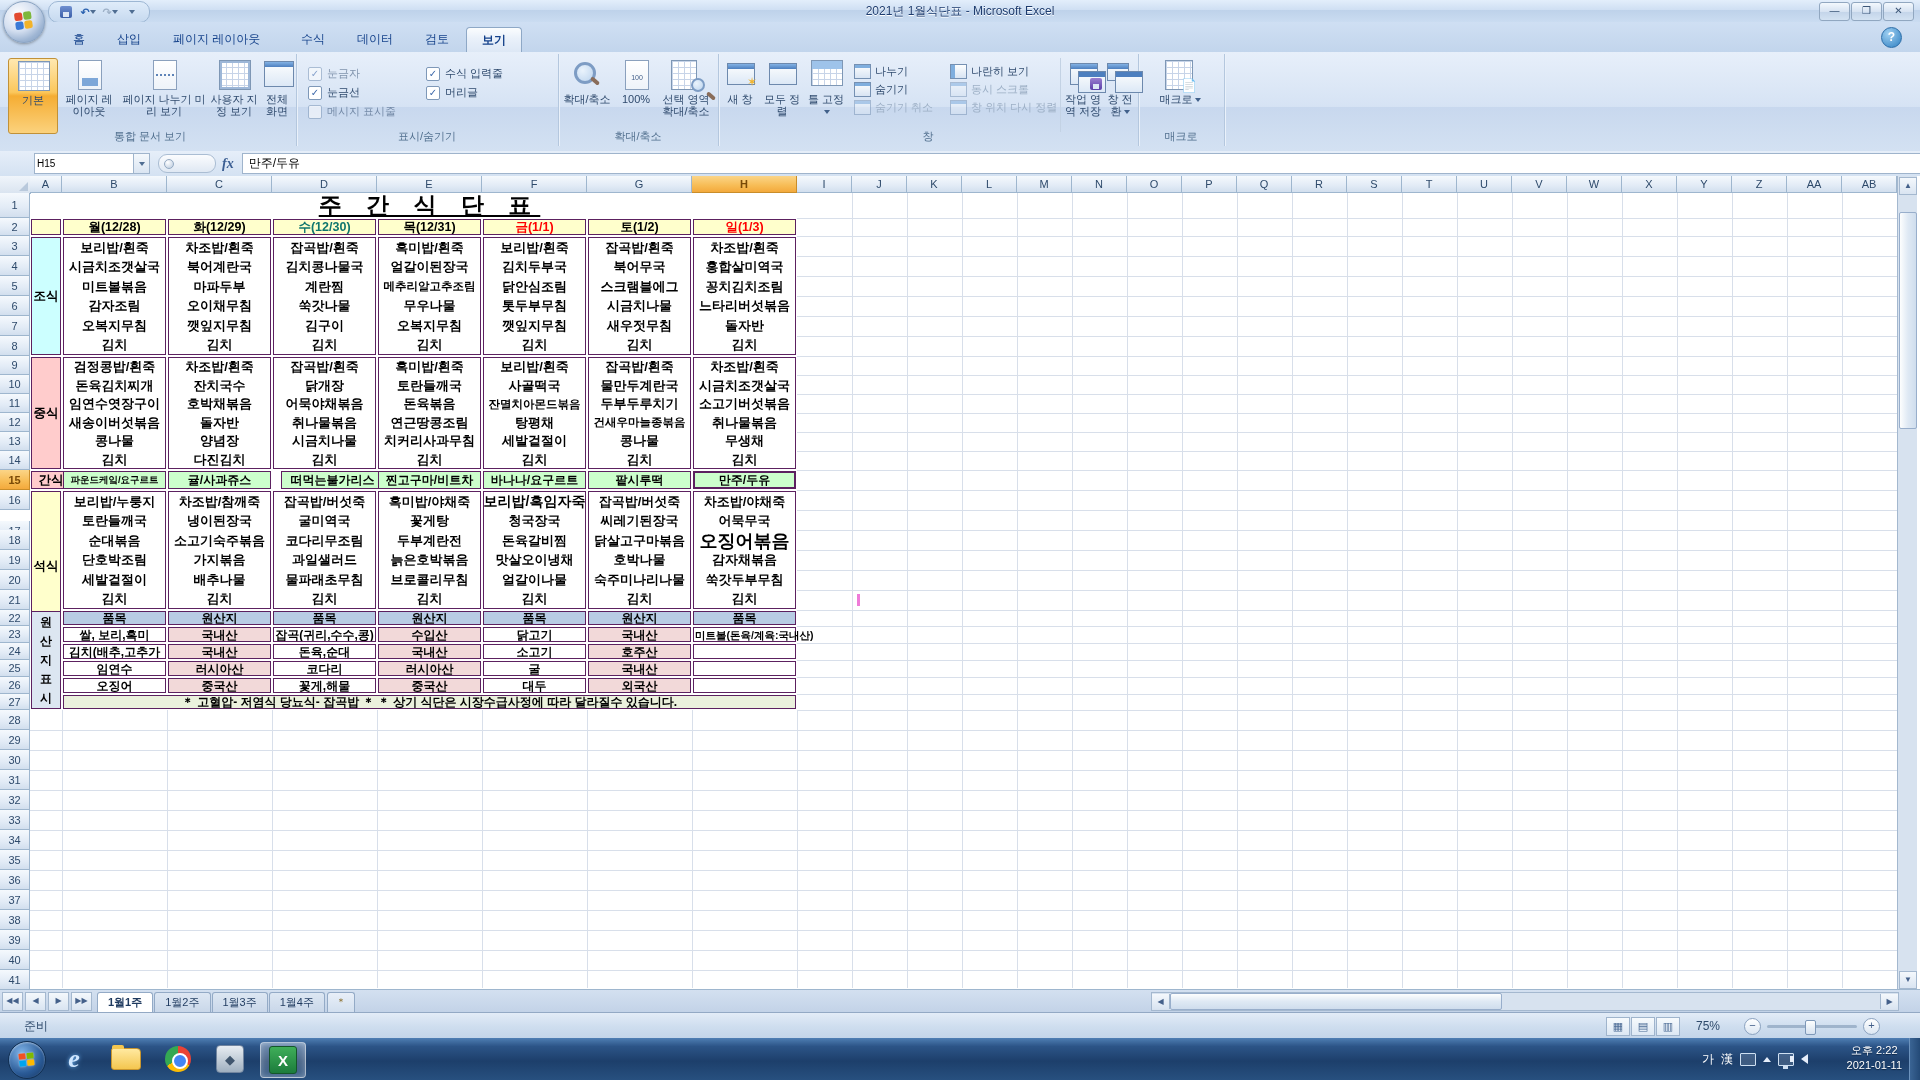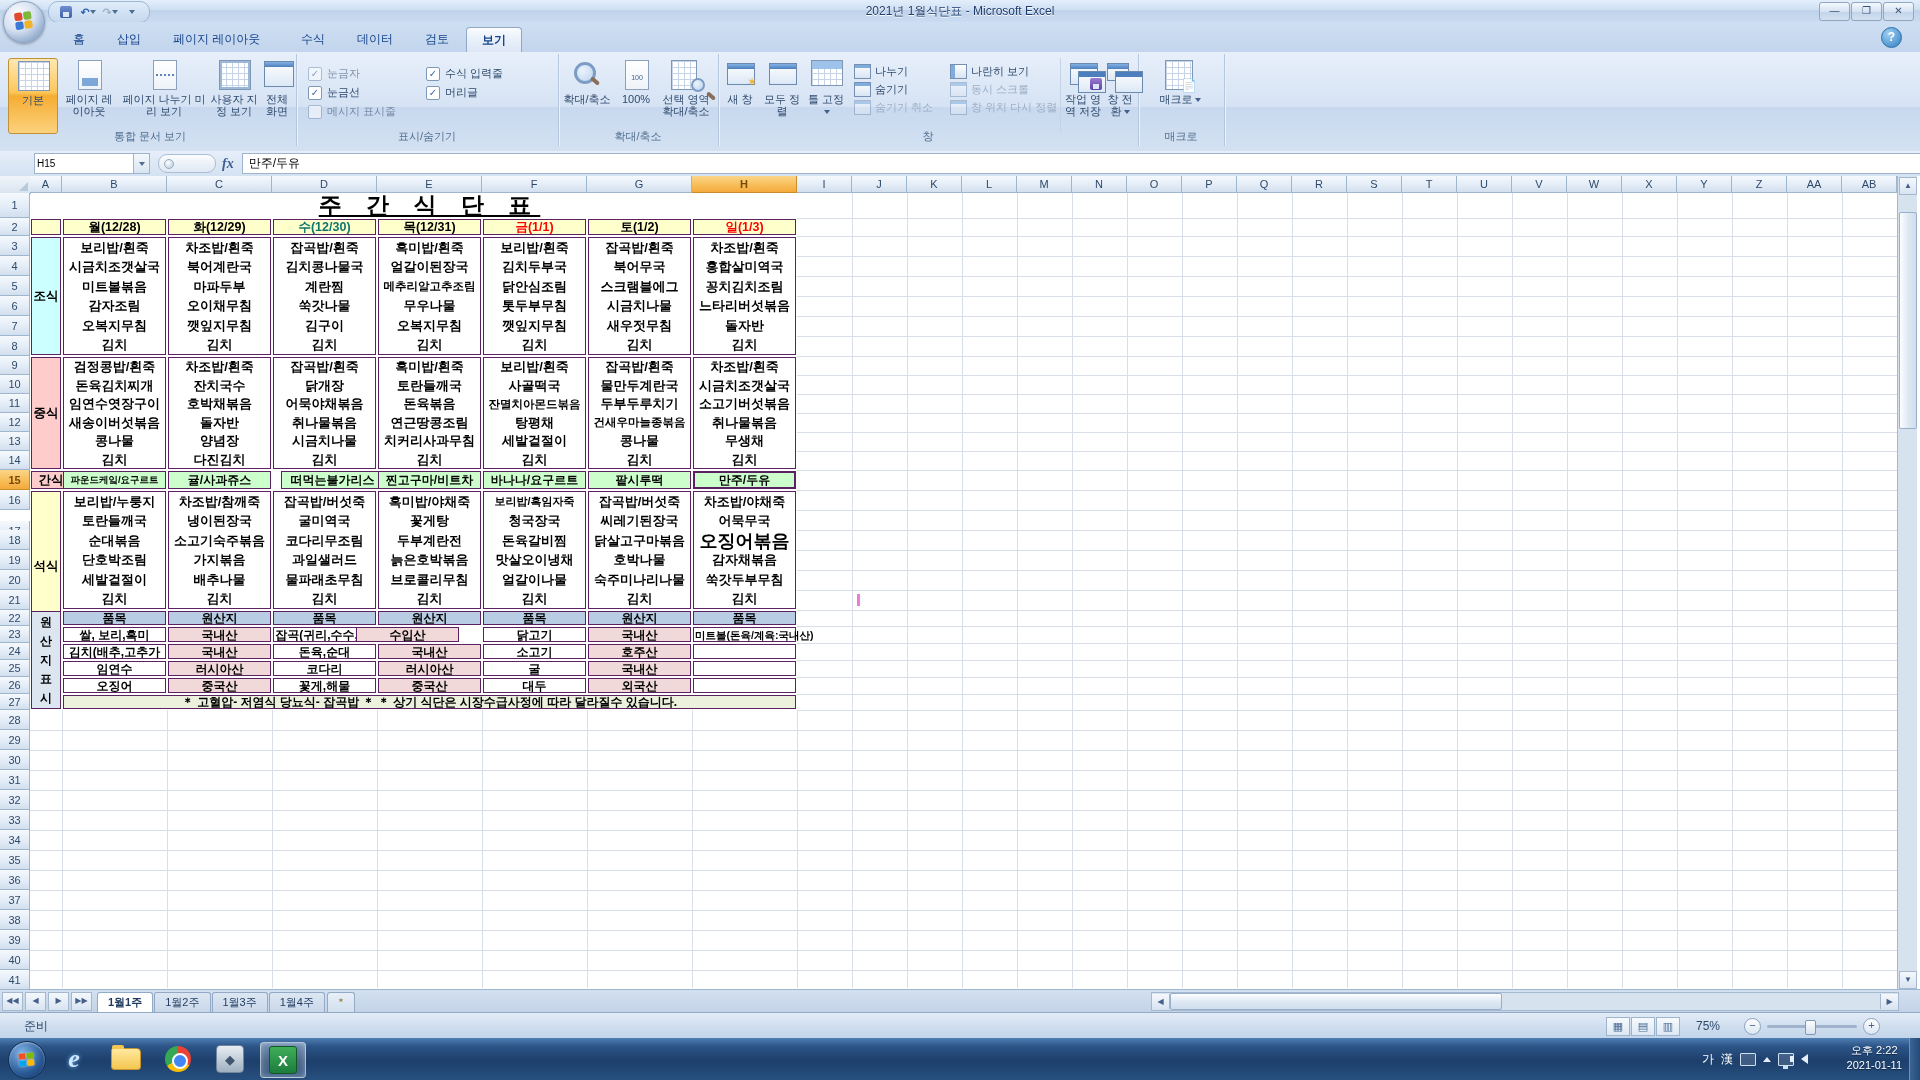--- a/index.html
+++ b/index.html
@@ -655,21 +655,21 @@
       <div class="tbox" style="left: 378px; top: 295px; width: 103px; height: 18px; background: rgb(204, 255, 204); border-color: rgb(92, 33, 96); font-size: 12px; display: flex; align-items: center; justify-content: center; line-height: 16px; white-space: nowrap;">찐고구마/비트차</div>
       <div class="tbox" style="left: 378px; top: 315px; width: 103px; height: 118px; background: rgb(255, 255, 255); border-color: rgb(92, 33, 96);">
         <div class="mline" style="height: 19.5px; font-size: 13px;">흑미밥/야채죽</div>
         <div class="mline" style="height: 19.5px; font-size: 13px;">꽃게탕</div>
         <div class="mline" style="height: 19.5px; font-size: 13px;">두부계란전</div>
         <div class="mline" style="height: 19.5px; font-size: 13px;">늙은호박볶음</div>
         <div class="mline" style="height: 19.5px; font-size: 13px;">브로콜리무침</div>
         <div class="mline" style="height: 19.5px; font-size: 13px;">김치</div>
       </div>
       <div class="tbox" style="left: 378px; top: 435px; width: 103px; height: 14px; background: rgb(184, 204, 228); border-color: rgb(92, 33, 96); font-size: 12px; line-height: 13px;">원산지</div>
-      <div class="tbox" style="left: 356px; top: 451px; width: 103px; height: 15px; background: rgb(242, 217, 217); border-color: rgb(92, 33, 96); font-size: 12px; line-height: 14px;">수입산</div>
+      <div class="tbox" style="left: 378px; top: 451px; width: 103px; height: 15px; background: rgb(242, 217, 217); border-color: rgb(92, 33, 96); font-size: 12px; line-height: 14px;">수입산</div>
       <div class="tbox" style="left: 378px; top: 468px; width: 103px; height: 15px; background: rgb(242, 217, 217); border-color: rgb(92, 33, 96); font-size: 12px; line-height: 14px;">국내산</div>
       <div class="tbox" style="left: 378px; top: 485px; width: 103px; height: 15px; background: rgb(242, 217, 217); border-color: rgb(92, 33, 96); font-size: 12px; line-height: 14px;">러시아산</div>
       <div class="tbox" style="left: 378px; top: 502px; width: 103px; height: 15px; background: rgb(242, 217, 217); border-color: rgb(92, 33, 96); font-size: 12px; line-height: 14px;">중국산</div>
       <div class="tbox" style="left: 483px; top: 43px; width: 103px; height: 16px; background: rgb(255, 255, 204); border-color: rgb(92, 33, 96); font-size: 12.5px; line-height: 15px; color: rgb(255, 0, 0);">금(1/1)</div>
       <div class="tbox" style="left: 483px; top: 61px; width: 103px; height: 118px; background: rgb(255, 255, 255); border-color: rgb(92, 33, 96);">
         <div class="mline" style="height: 19.5px; font-size: 13px;">보리밥/흰죽</div>
         <div class="mline" style="height: 19.5px; font-size: 13px;">김치두부국</div>
         <div class="mline" style="height: 19.5px; font-size: 13px;">닭안심조림</div>
         <div class="mline" style="height: 19.5px; font-size: 13px;">톳두부무침</div>
         <div class="mline" style="height: 19.5px; font-size: 13px;">깻잎지무침</div>
@@ -678,21 +678,21 @@
       <div class="tbox" style="left: 483px; top: 181px; width: 103px; height: 112px; background: rgb(255, 255, 255); border-color: rgb(92, 33, 96);">
         <div class="mline" style="height: 18.5px; font-size: 13px;">보리밥/흰죽</div>
         <div class="mline" style="height: 18.5px; font-size: 13px;">사골떡국</div>
         <div class="mline" style="height: 18.5px; font-size: 11.5px;">잔멸치아몬드볶음</div>
         <div class="mline" style="height: 18.5px; font-size: 13px;">탕평채</div>
         <div class="mline" style="height: 18.5px; font-size: 13px;">세발겉절이</div>
         <div class="mline" style="height: 18.5px; font-size: 13px;">김치</div>
       </div>
       <div class="tbox" style="left: 483px; top: 295px; width: 103px; height: 18px; background: rgb(204, 255, 204); border-color: rgb(92, 33, 96); font-size: 12px; display: flex; align-items: center; justify-content: center; line-height: 16px; white-space: nowrap;">바나나/요구르트</div>
       <div class="tbox" style="left: 483px; top: 315px; width: 103px; height: 118px; background: rgb(255, 255, 255); border-color: rgb(92, 33, 96);">
-        <div class="mline" style="height: 19.5px; font-size: 11px;">보리밥/흑임자죽</div>
+        <div class="mline" style="height: 19.5px; font-size: 14px;">보리밥/흑임자죽</div>
         <div class="mline" style="height: 19.5px; font-size: 13px;">청국장국</div>
         <div class="mline" style="height: 19.5px; font-size: 13px;">돈육갈비찜</div>
         <div class="mline" style="height: 19.5px; font-size: 13px;">맛살오이냉채</div>
         <div class="mline" style="height: 19.5px; font-size: 13px;">얼갈이나물</div>
         <div class="mline" style="height: 19.5px; font-size: 13px;">김치</div>
       </div>
       <div class="tbox" style="left: 483px; top: 435px; width: 103px; height: 14px; background: rgb(184, 204, 228); border-color: rgb(92, 33, 96); font-size: 12px; line-height: 13px;">품목</div>
       <div class="tbox" style="left: 483px; top: 451px; width: 103px; height: 15px; background: rgb(255, 255, 255); border-color: rgb(92, 33, 96); font-size: 12px; line-height: 14px;">닭고기</div>
       <div class="tbox" style="left: 483px; top: 468px; width: 103px; height: 15px; background: rgb(255, 255, 255); border-color: rgb(92, 33, 96); font-size: 12px; line-height: 14px;">소고기</div>
       <div class="tbox" style="left: 483px; top: 485px; width: 103px; height: 15px; background: rgb(255, 255, 255); border-color: rgb(92, 33, 96); font-size: 12px; line-height: 14px;">굴</div>

